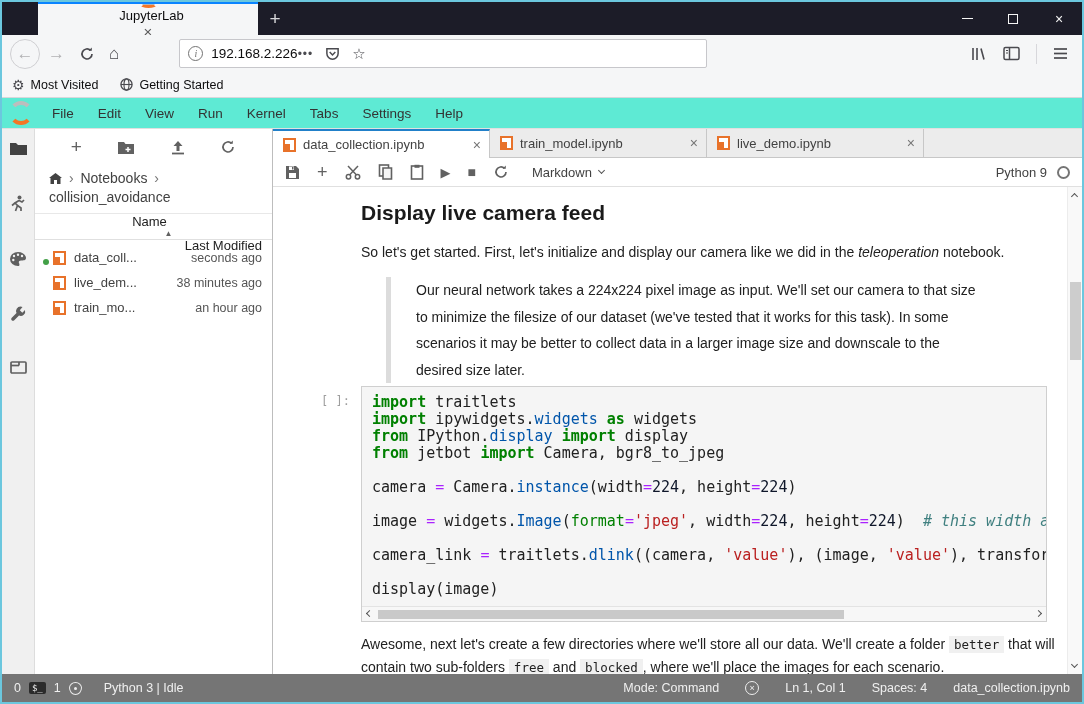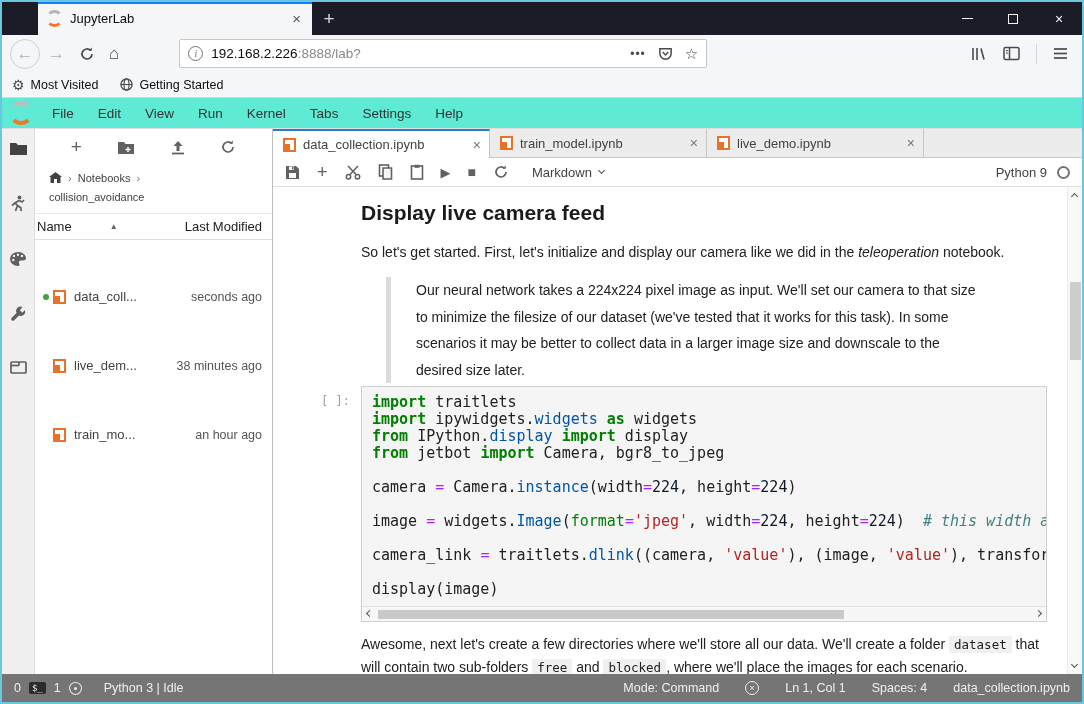--- a/index.html
+++ b/index.html
@@ -6,21 +6,21 @@
   html,body { background:#888; }
   body { font-family:"Liberation Sans", sans-serif; }
   #window {
     position:relative; width:1084px; height:704px; margin:0 auto;
     background:#fff; border:2px solid #6bc7de; overflow:hidden;
     font-size:13px; color:#212121;
   }
 
   
   .titlebar { position:absolute; left:0; right:0; top:0; height:33px; background:#1c1c28; display:flex; }
-  .fftab { position:relative; margin-left:36px; width:274px; height:33px; background:#f5f6f7; display:flex; align-items:center; padding:0 8px; }
+  .fftab { position:relative; margin-left:36px; width:220px; height:33px; background:#f5f6f7; display:flex; align-items:center; padding:0 8px;flex-direction:column; }
   .fftab-stripe { position:absolute; left:0; right:0; top:0; height:2px; background:#0a84ff; }
   .fftab-title { margin-left:7px; color:#0c0c0d; font-size:13px; flex:1; }
   .fftab-close { color:#5a5a5a; font-size:15px; padding:0 3px; }
   .newtab { width:34px; height:33px; color:#d7d7db; font-size:19px; display:flex; align-items:center; justify-content:center; }
   .wincontrols { margin-left:auto; display:flex; }
   .winbtn { width:46px; height:33px; display:flex; align-items:center; justify-content:center; color:#f5f5f5; font-size:14px; }
   .min-glyph { display:block; width:11px; height:1px; background:#f5f5f5; }
   .max-glyph { display:block; width:10px; height:10px; border:1px solid #f5f5f5; }
 
   
@@ -55,26 +55,26 @@
   .jlogo-wrap { width:38px; display:flex; justify-content:center; }
   .menu-item { padding:0 12px; font-size:13.5px; color:#333; }
 
   
   .jbody { position:absolute; left:0; right:0; top:127px; bottom:28px; display:flex; }
   .activitybar { width:33px; background:#f0f0f0; border-right:1px solid #ddd; display:flex; flex-direction:column; align-items:center; padding-top:12px; gap:38px; }
   .act-icon { color:#5f5f5f; }
 
   .filebrowser { width:238px; background:#fff; border-right:1px solid #bdbdbd; display:flex; flex-direction:column; }
   .fbtoolbar { height:36px; display:flex; align-items:center; justify-content:space-around; padding:0 18px; color:#616161; }
-  .breadcrumb { padding:4px 0 6px 14px; font-size:11px; color:#424242; line-height:19px; border-bottom:1px solid #e8e8e8; }
+  .breadcrumb { padding:4px 0 6px 14px; font-size:14px; color:#424242; line-height:19px; border-bottom:1px solid #e8e8e8; }
   .crumb-sep { color:#757575; padding:0 3px; }
-  .listheader { height:26px; display:flex; align-items:center; padding:0 10px 0 2px; border-bottom:1px solid #e0e0e0; font-size:13px; color:#212121; }
+  .listheader { height:26px; display:flex; align-items:center; padding:0 10px 0 2px; border-bottom:1px solid #e0e0e0; font-size:13px; color:#212121;flex-direction:column; }
   .sort-arrow { font-size:8px; color:#616161; margin-left:38px; }
   .col-modified { margin-left:auto; }
-  .filerow { height:25px; display:flex; align-items:center; padding:0 10px 0 8px; font-size:13px; color:#424242;margin-top:44px; }
+  .filerow { height:25px; display:flex; align-items:flex-end; padding:0 10px 0 8px; font-size:13px; color:#424242; }
   .rundot { width:6px; height:6px; border-radius:50%; background:#43a047; margin-right:4px; }
   .rundot.hidden { visibility:hidden; }
   .file-name { margin-left:8px; }
   .file-time { margin-left:auto; font-size:12.5px; color:#555; }
 
   .nb-icon { position:relative; display:inline-block; width:13px; height:14px; border:2px solid #e8722a; background:#fff; flex:none; }
   .nb-icon::after { content:""; position:absolute; left:0; bottom:0; width:5px; height:6px; background:#e8722a; }
 
   
   .dock { flex:1; display:flex; flex-direction:column; min-width:0; }
@@ -178,21 +178,20 @@
           <path d="M12.8 1.5v3.3h-3.3z" fill="#4a4a4f"></path>
         </svg>
     </div>
     <div class="navbtn" style="margin-left:14px;font-size:17px;">
         <span>⌂</span>
       </div>
 
     <div class="urlbar">
       <span class="info-icon">i</span>
       <span class="url-host">192.168.2.226</span>
-      <span class="url-rest">:8888/lab?</span>
       <span class="urlicons">
         <span class="dots">•••</span>
         <svg width="15" height="15" viewBox="0 0 16 16">
             <path d="M2 3h12v5a6 6 0 0 1-12 0z" fill="none" stroke="#4a4a4f" stroke-width="1.6"></path>
             <path d="M5 6.5l3 3 3-3" fill="none" stroke="#4a4a4f" stroke-width="1.6"></path>
           </svg>
         <span class="star">☆</span>
       </span>
     </div>
 
@@ -393,21 +392,21 @@
         <span class="cell-prompt">[ ]:</span>
         <div class="codecell">
           <div class="codearea" id="codearea"><div class="codeline"><span class="c-kw">import</span><span class="c-pl"> traitlets</span></div><div class="codeline"><span class="c-kw">import</span><span class="c-pl"> ipywidgets.</span><span class="c-prop">widgets</span><span class="c-pl"> </span><span class="c-kw">as</span><span class="c-pl"> widgets</span></div><div class="codeline"><span class="c-kw">from</span><span class="c-pl"> IPython.</span><span class="c-prop">display</span><span class="c-pl"> </span><span class="c-kw">import</span><span class="c-pl"> display</span></div><div class="codeline"><span class="c-kw">from</span><span class="c-pl"> jetbot </span><span class="c-kw">import</span><span class="c-pl"> Camera, bgr8_to_jpeg</span></div><div class="codeline">&nbsp;</div><div class="codeline"><span class="c-pl">camera </span><span class="c-op">=</span><span class="c-pl"> Camera.</span><span class="c-prop">instance</span><span class="c-pl">(width</span><span class="c-op">=</span><span class="c-num">224</span><span class="c-pl">, height</span><span class="c-op">=</span><span class="c-num">224</span><span class="c-pl">)</span></div><div class="codeline">&nbsp;</div><div class="codeline"><span class="c-pl">image </span><span class="c-op">=</span><span class="c-pl"> widgets.</span><span class="c-prop">Image</span><span class="c-pl">(</span><span class="c-bi">format</span><span class="c-op">=</span><span class="c-str">'jpeg'</span><span class="c-pl">, width</span><span class="c-op">=</span><span class="c-num">224</span><span class="c-pl">, height</span><span class="c-op">=</span><span class="c-num">224</span><span class="c-pl">)  </span><span class="c-cm"># this width and height doesn't nece</span></div><div class="codeline">&nbsp;</div><div class="codeline"><span class="c-pl">camera_link </span><span class="c-op">=</span><span class="c-pl"> traitlets.</span><span class="c-prop">dlink</span><span class="c-pl">((camera, </span><span class="c-str">'value'</span><span class="c-pl">), (image, </span><span class="c-str">'value'</span><span class="c-pl">), transform</span><span class="c-op">=</span><span class="c-pl">bgr8_to_jpeg)</span></div><div class="codeline">&nbsp;</div><div class="codeline"><span class="c-pl">display(image)</span></div></div>
           <div class="hscroll">
             <span class="arr chev left sm" style="left:5px;"></span>
             <div class="hthumb" style="left:16px; width:466px;"></div>
             <span class="arr chev right sm" style="right:5px;"></span>
           </div>
         </div>
 
-        <p class="nb-p2" id="para2"><span>Awesome, next let's create a few directories where we'll store all our data. We'll create a folder </span><span class="inline-code">dataset</span><span> that will contain two sub-folders </span><span class="inline-code">free</span><span> and </span><span class="inline-code">blocked</span><span>, where we'll place the images for each scenario.</span></p>
+        <p class="nb-p2" id="para2"><span>Awesome, next let's create a few directories where we'll store all our data. We'll create a folder </span><span class="inline-code">better</span><span> that will contain two sub-folders </span><span class="inline-code">free</span><span> and </span><span class="inline-code">blocked</span><span>, where we'll place the images for each scenario.</span></p>
 
         <div class="vscroll">
           <span class="arr chev up sm" style="top:7px;"></span>
           <div class="vthumb" style="top:95px; height:78px;"></div>
           <span class="arr chev down sm" style="bottom:7px;"></span>
         </div>
       </div>
     </div>
   </div>
 

